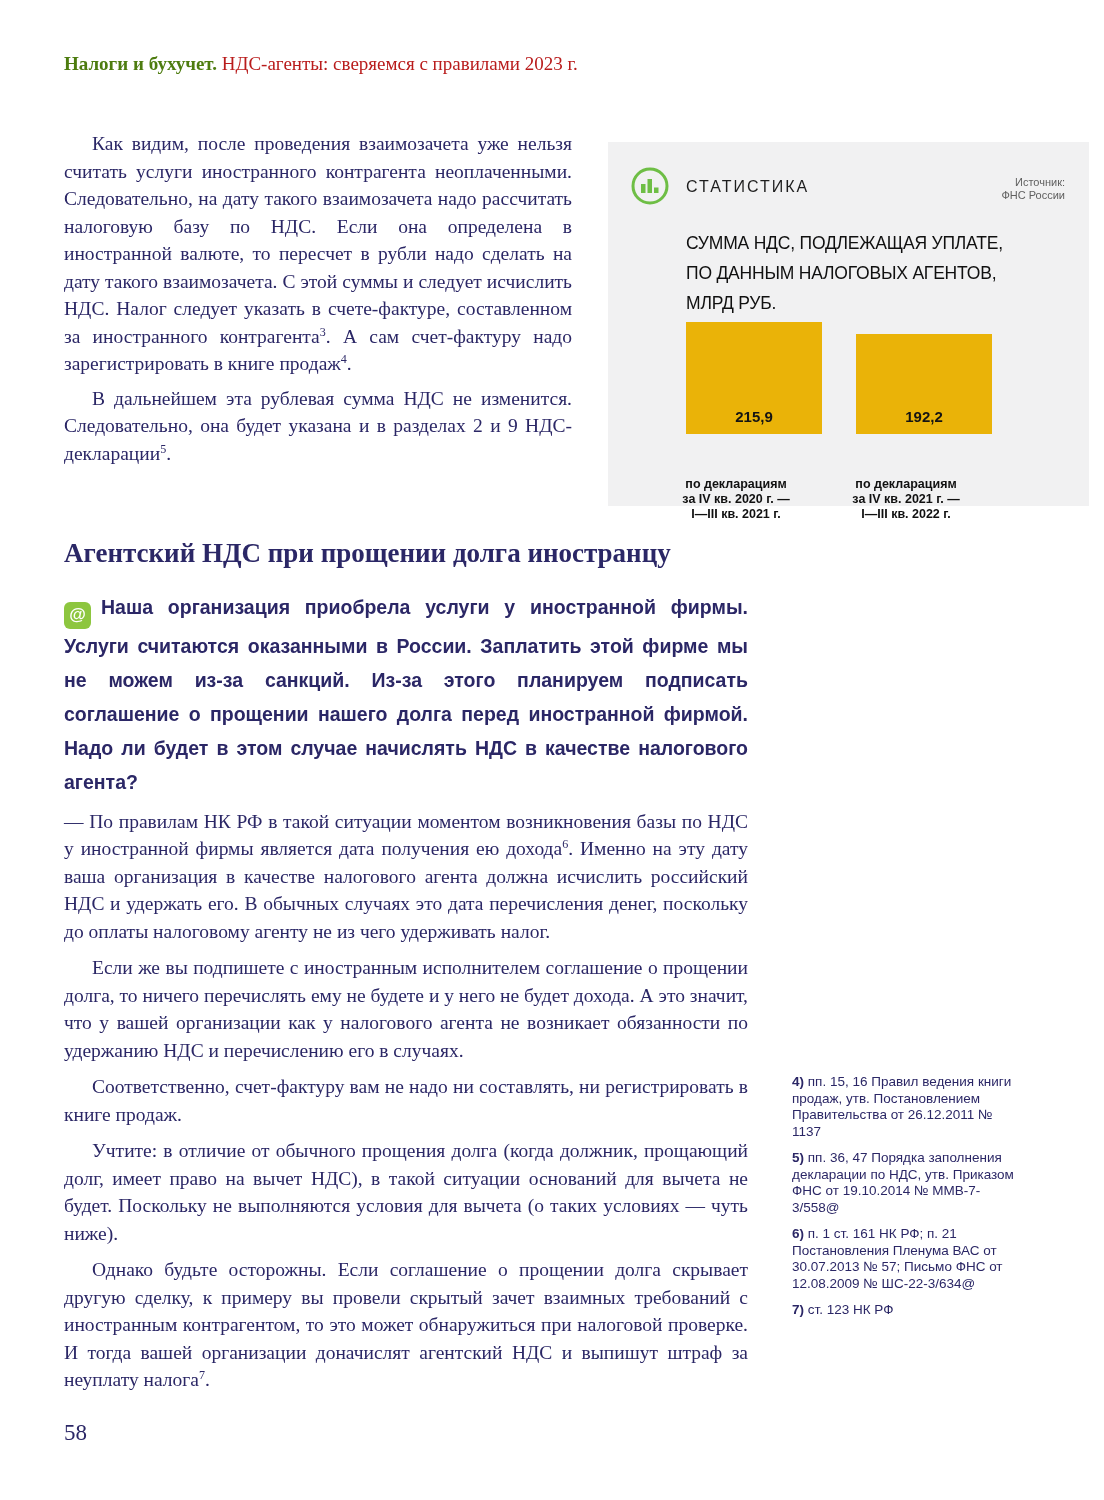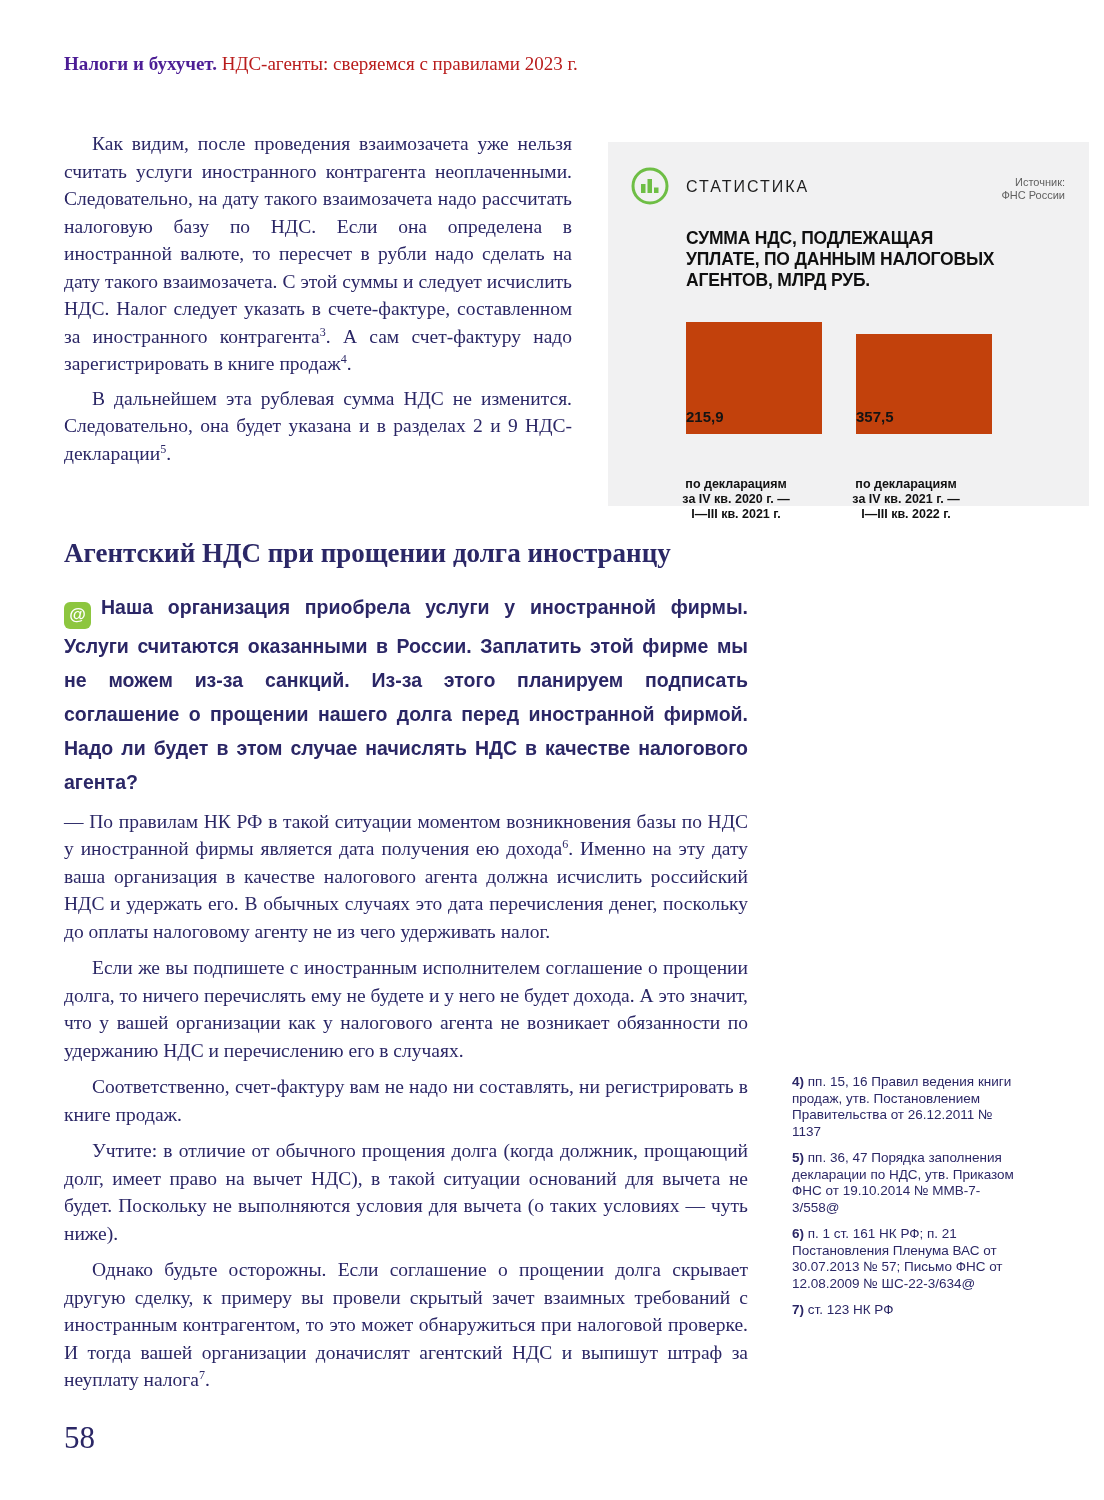--- a/index.html
+++ b/index.html
@@ -5,41 +5,41 @@
   * { margin:0; padding:0; box-sizing:border-box; }
   html,body { background:#ffffff; }
   .page {
     position:relative; width:1104px; height:1500px; margin:0 auto;
     background:#ffffff; overflow:hidden;
     font-family:"Liberation Serif", serif; color:#2b2766;
   }
 
   
   .runhead { position:absolute; left:64px; top:52px; font-size:19px; line-height:24px; }
-  .runhead .brand { font-weight:bold; color:#4c1d95; }
+  .runhead .brand { font-weight:bold; color:#4d7c0f; }
   .runhead .article { color:#b91c1c; }
 
   
   .intro { position:absolute; left:64px; top:130px; width:508px; }
   .body-p { font-size:19.5px; line-height:27.5px; text-align:justify; }
   .body-p + .body-p { margin-top:7px; }
   .indent { text-indent:28px; }
   sup.fn-ref { font-size:0.62em; line-height:0; vertical-align:super; }
 
   
   .statbox {
     position:absolute; left:608px; top:142px; width:481px; height:364px;
     background:#f1f1f2; font-family:"Liberation Sans", sans-serif; color:#141414;
   }
   .stat-icon { position:absolute; left:22px; top:24px; width:40px; height:40px; }
   .stat-label { position:absolute; left:78px; top:36px; font-size:16px; letter-spacing:2px; color:#1e1e1e; }
   .stat-source { position:absolute; right:24px; top:34px; text-align:right; font-size:11px; line-height:13px; color:#5f5f5f; white-space:pre-line; }
-  .stat-title { position:absolute; left:78px; top:86px; width:324px; font-size:17.5px; line-height:21px; font-weight:bold; letter-spacing:-0.2px; color:#101010; }
+  .stat-title { position:absolute; left:78px; top:86px; width:324px; font-size:17.5px; line-height:30px; font-weight:normal; letter-spacing:-0.2px; color:#101010; }
   .stat-chart { position:absolute; left:78px; top:176px; width:306px; height:116px; display:flex; gap:34px; align-items:flex-end; }
-  .bar { width:136px; background:#c2410c; display:flex; align-items:flex-end; }
+  .bar { width:136px; background:#eab308; display:flex; justify-content:center; align-items:flex-end; }
   .bar-value { font-weight:bold; font-size:15px; color:#141414; padding-bottom:9px; }
   .stat-labels { position:absolute; left:60px; top:300px; width:306px; display:flex; gap:34px;margin-top:35px; }
   .bar-label { width:136px; text-align:center; font-size:12.5px; line-height:15px; font-weight:bold; color:#101010; white-space:pre-line; }
 
   
   .section-title {
     position:absolute; left:64px; top:537px; width:740px;
     font-size:27px; line-height:32px; font-weight:bold; color:#2b2766;
   }
 
@@ -58,21 +58,21 @@
   .answer-p { font-size:19.5px; line-height:27.5px; text-align:justify; margin-top:9px; }
 
   
   .footnotes {
     position:absolute; left:792px; top:1074px; width:226px;
     font-family:"Liberation Sans", sans-serif; font-size:13.5px; line-height:16.5px; color:#2b2766;
   }
   .fn-item { margin-bottom:10px; }
   .fn-item b { font-weight:bold; }
 
-  .page-number { position:absolute; left:64px; top:1420px; font-size:31px; color:#2b2766; }
+  .page-number { position:absolute; left:64px; top:1420px; font-size:23px; color:#2b2766; }
 </style>
 </head>
 <body>
 
 <div class="page">
 
   <header class="runhead">
     <span class="brand">Налоги и бухучет.</span>
     <span class="article">НДС-агенты: сверяемся с правилами 2023 г.</span>
   </header>
@@ -94,21 +94,21 @@
     <span class="stat-label">СТАТИСТИКА</span>
     <span class="stat-source">Источник:
 ФНС России</span>
     <h3 class="stat-title">СУММА НДС, ПОДЛЕЖАЩАЯ УПЛАТЕ, ПО ДАННЫМ НАЛОГОВЫХ АГЕНТОВ, МЛРД РУБ.</h3>
 
     <div class="stat-chart">
       <div class="bar" style="height: 112px;">
         <span class="bar-value">215,9</span>
       </div>
       <div class="bar" style="height: 100px;">
-        <span class="bar-value">357,5</span>
+        <span class="bar-value">192,2</span>
       </div>
     </div>
     <div class="stat-labels">
       <div class="bar-label">по декларациям
 за IV кв. 2020 г. —
 I—III кв. 2021 г.</div>
       <div class="bar-label">по декларациям
 за IV кв. 2021 г. —
 I—III кв. 2022 г.</div>
     </div>

